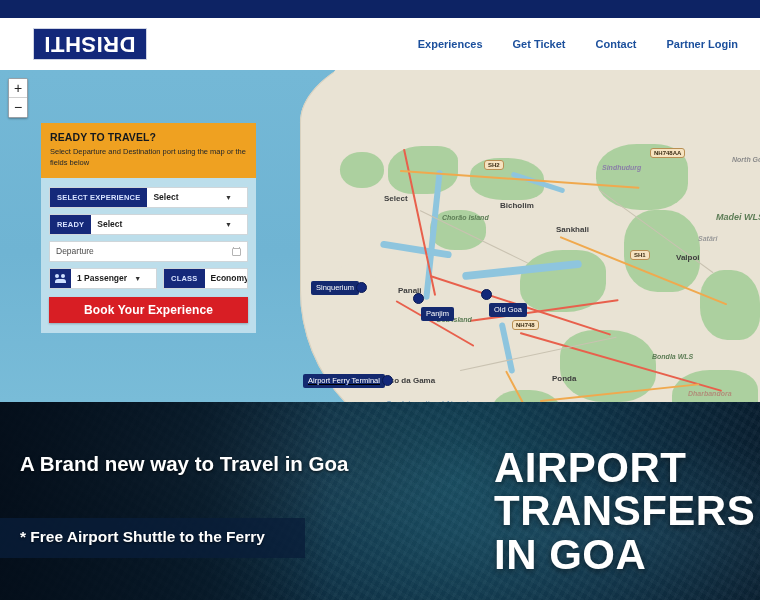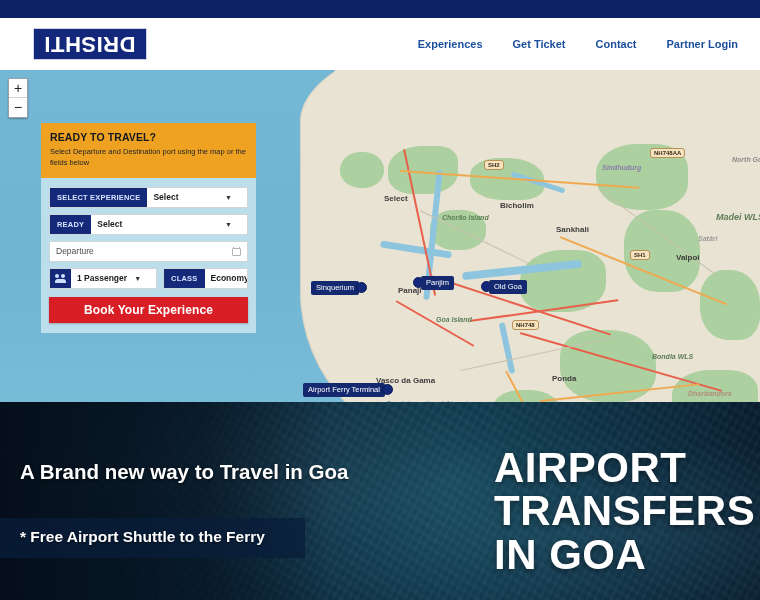--- a/index.html
+++ b/index.html
@@ -160,21 +160,21 @@
     flex: 0 0 auto;
   }
   .marker .lbl {
     background: #14296f; color: #ffffff;
     font-size: 7.5px; padding: 3px 5px; border-radius: 2px;
     white-space: nowrap; line-height: 1;
   }
   .marker.left .lbl { margin-right: -3px; order: 0; }
   .marker.left .dot { order: 1; }
   .marker.right .dot { order: 0; }
-  .marker.right .lbl { order: 1; margin-left: -3px; }
+  .marker.right .lbl { order: 1; margin-left: -3px; margin-top: 31px; }
 
   
   .panel {
     position: absolute; left: 41px; top: 123px;
     width: 215px; z-index: 50;
   }
   .panel-head {
     background: #efa121; padding: 8px 9px 9px 9px;
   }
   .panel-head h2 {
@@ -262,21 +262,21 @@
       radial-gradient(ellipse at 22% 30%, rgba(255,255,255,.05) 0%, rgba(0,0,0,0) 45%),
       radial-gradient(ellipse at 78% 66%, rgba(80,150,180,.16) 0%, rgba(0,0,0,0) 52%),
       repeating-linear-gradient(118deg, rgba(255,255,255,.022) 0 3px, rgba(0,0,0,.02) 3px 7px),
       repeating-linear-gradient(32deg, rgba(255,255,255,.018) 0 4px, rgba(0,0,0,.018) 4px 9px);
   }
   .hero-left-dark {
     position: absolute; left: 0; top: 0; width: 330px; height: 198px;
     background: linear-gradient(90deg, rgba(4,14,26,.92) 0%, rgba(6,22,36,.72) 62%, rgba(6,22,36,0) 100%);
   }
   .hero-title {
-    position: absolute; left: 20px; top: 58px;
+    position: absolute; left: 20px; top: 50px;
     color: #ffffff; font-size: 20.5px; font-weight: 700;
     text-shadow: 0 1px 3px rgba(0,0,0,.7);
     white-space: nowrap;
   }
   .hero-bullets {
     position: absolute; left: 0; top: 116px; width: 305px;
     background: rgba(9,29,58,.78);
     padding: 8px 10px 10px 20px;
   }
   .hero-bullets div {
@@ -382,25 +382,25 @@
     </div>
 
     <div class="marker left" style="left:311px; top:211px;">
       <span class="lbl">Sinquerium</span>
       <span class="dot"></span>
     </div>
     <div class="marker right" style="left:413px; top:206px;">
       <span class="dot"></span>
       <span class="lbl">Panjim</span>
     </div>
-    <div class="marker right" style="left:481px; top:210px;text-align:right;">
+    <div class="marker right" style="left:481px; top:202px;text-align:right;">
       <span class="dot"></span>
       <span class="lbl">Old Goa</span>
     </div>
-    <div class="marker left" style="left:303px; top:313px;">
+    <div class="marker left" style="left:303px; top:304px;text-decoration:underline;">
       <span class="lbl">Airport Ferry Terminal</span>
       <span class="dot"></span>
     </div>
   </div>
 
   <div class="panel">
     <div class="panel-head">
       <h2>READY TO TRAVEL?</h2>
       <p>Select Departure and Destination port using the map or the fields below</p>
     </div>

